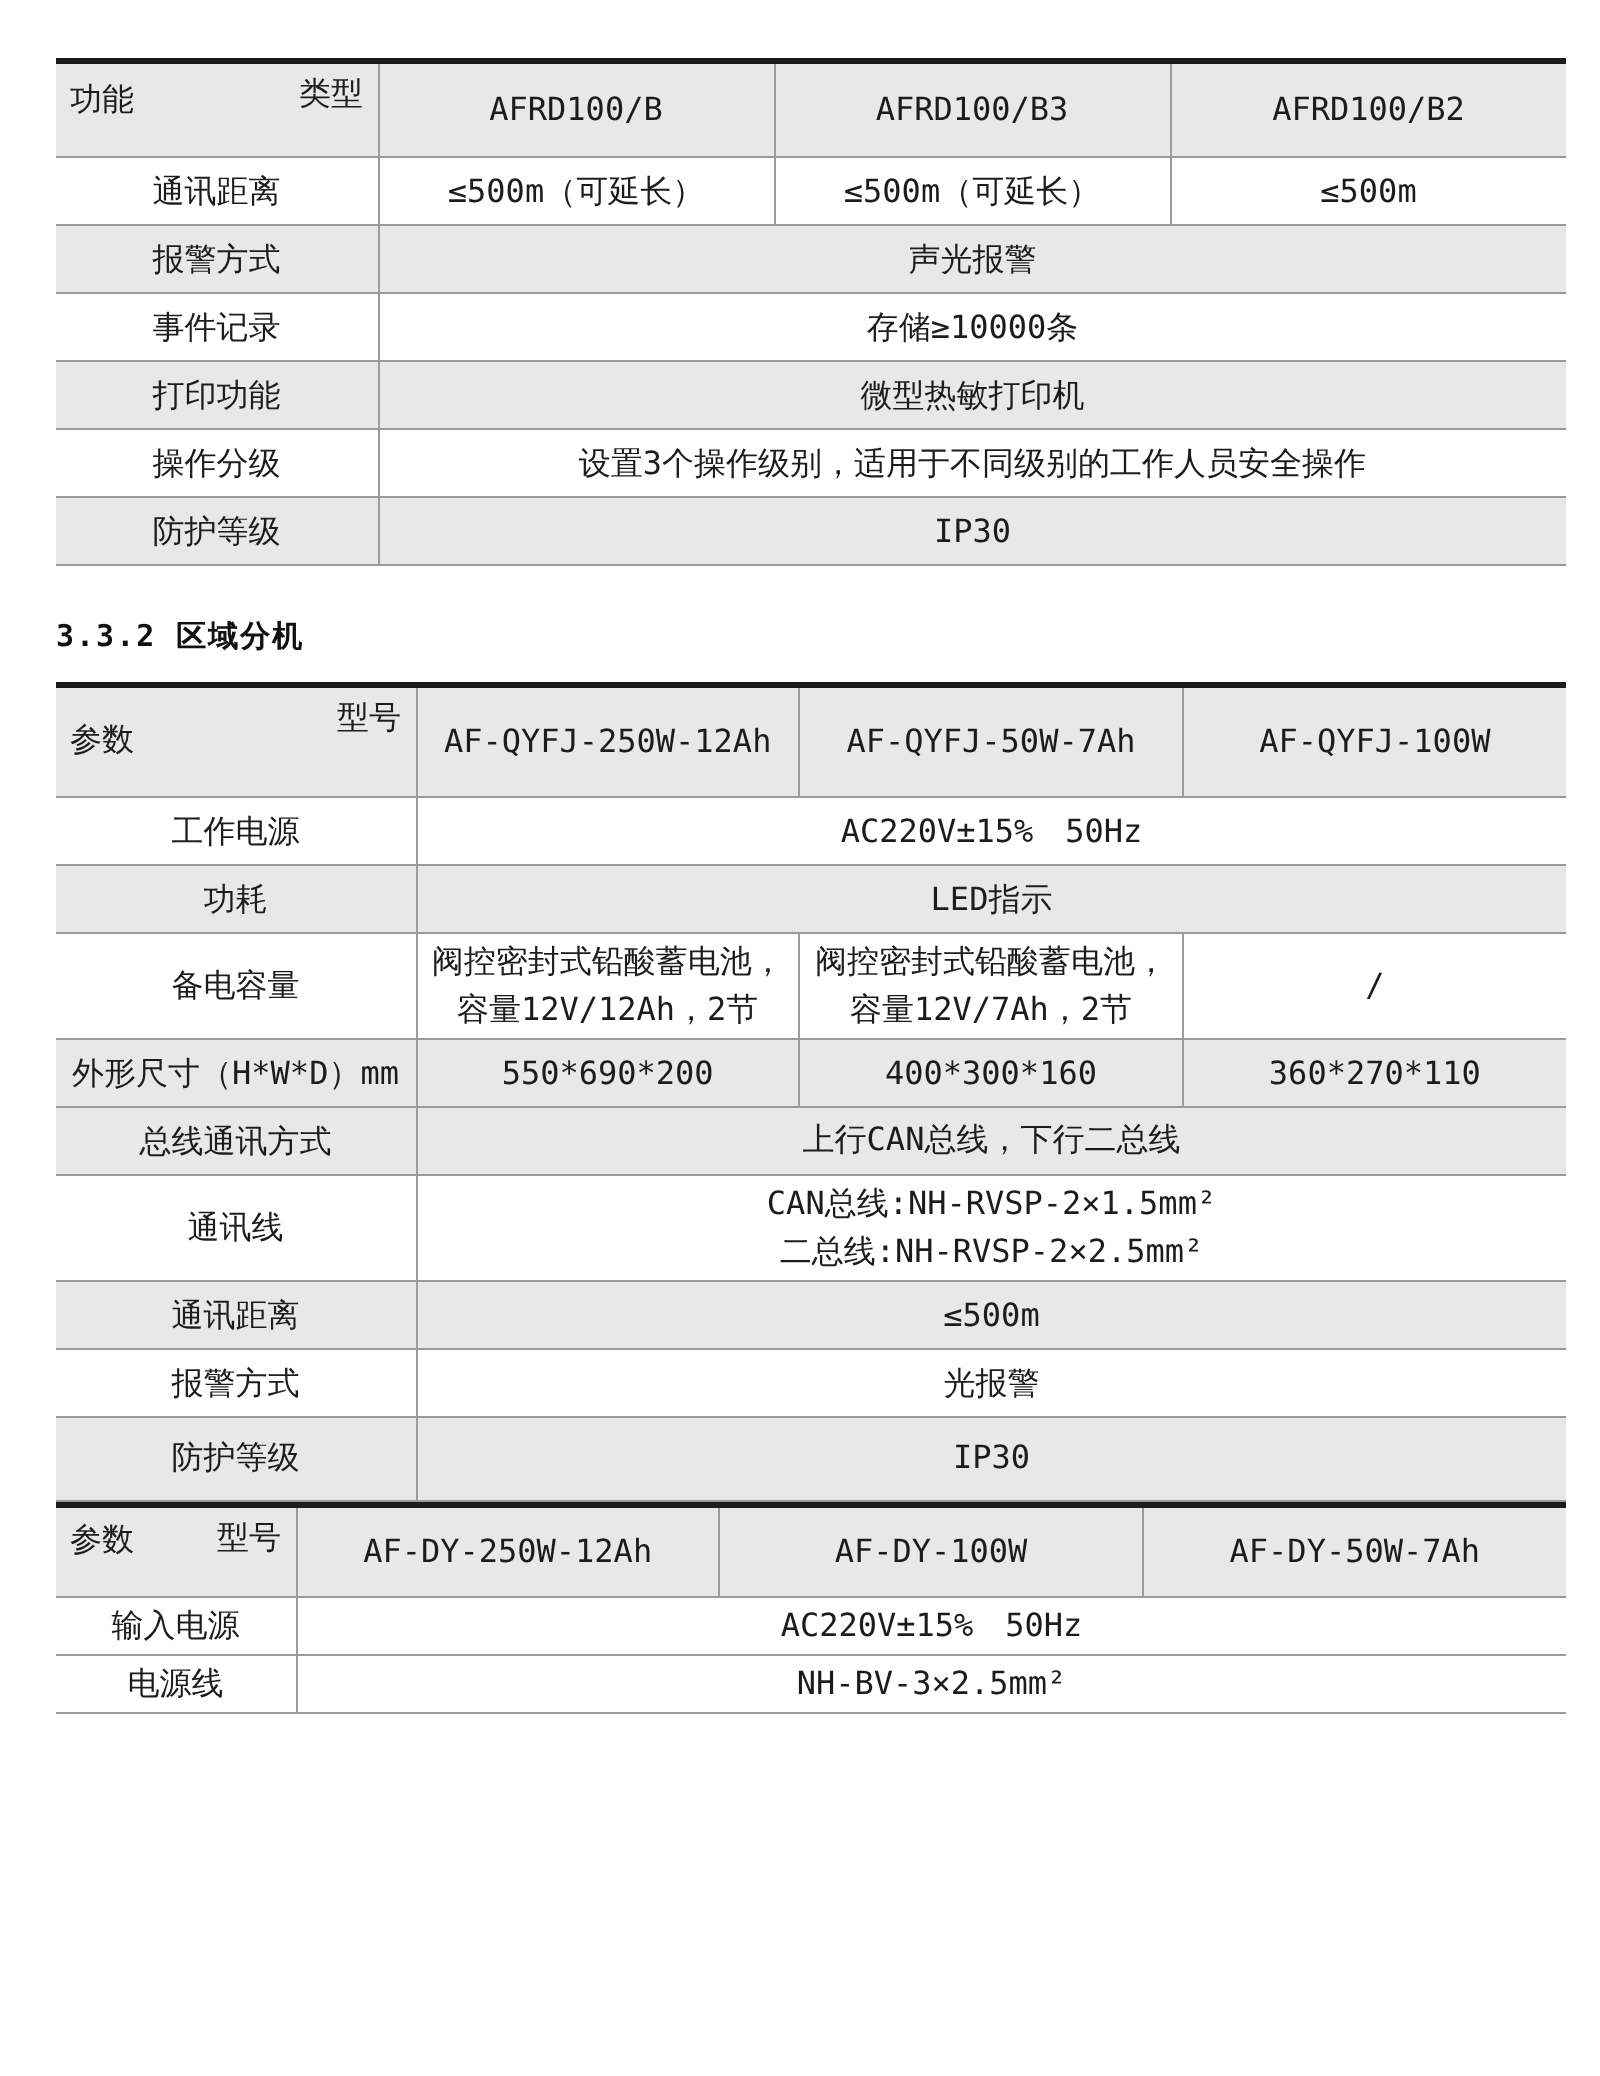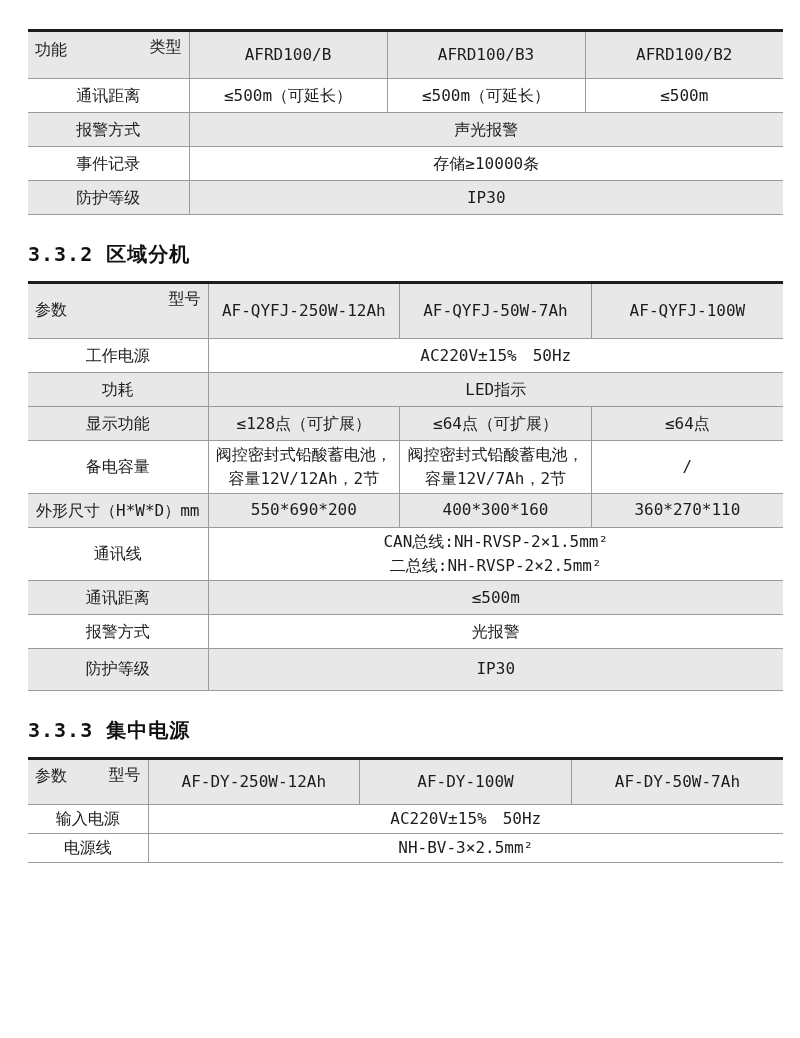--- a/index.html
+++ b/index.html
@@ -3,21 +3,21 @@
 <meta charset="utf-8">
 <style>
   html,body{margin:0;padding:0;}
   body{
     width:800px;height:1038px;overflow:hidden;background:#ffffff;
     font-family:"DejaVu Sans Mono","DejaVu Sans",sans-serif;
     color:#1c1c1c;
   }
   .page{padding:29px 17px 0 28px;}
   h2.sec-heading{
-    font-size:20px;font-weight:bold;color:#111;
+    font-size:15px;font-weight:bold;color:#111;
     margin:26px 0 13px 0;letter-spacing:1px;
   }
   table.spec{
     width:755px;border-collapse:collapse;table-layout:fixed;
     border-top:3px solid #1c1c1c;border-bottom:1px solid #f97316;
     font-size:16px;
   }
   table.spec th, table.spec td{
     border:1px solid #9b9b9b;
     text-align:center;vertical-align:middle;
@@ -79,20 +79,28 @@
             </tr>
             <tr class="shaded">
               <td class="label">报警方式</td>
               <td class="value merged" colspan="3">声光报警</td>
             </tr>
             <tr class="">
               <td class="label">事件记录</td>
               <td class="value merged" colspan="3">存储≥10000条</td>
             </tr>
             <tr class="shaded">
+              <td class="label">打印功能</td>
+              <td class="value merged" colspan="3">微型热敏打印机</td>
+            </tr>
+            <tr class="">
+              <td class="label">操作分级</td>
+              <td class="value merged" colspan="3">设置3个操作级别，适用于不同级别的工作人员安全操作</td>
+            </tr>
+            <tr class="shaded">
               <td class="label">防护等级</td>
               <td class="value merged" colspan="3">IP30</td>
             </tr>
           </tbody>
         </table>
       </div>
   </section>
 
   <section>
     <h2 class="sec-heading">3.3.2 区域分机</h2>
@@ -114,40 +122,38 @@
           </thead>
           <tbody>
             <tr class="">
               <td class="label">工作电源</td>
               <td class="value merged" colspan="3">AC220V±15%　50Hz</td>
             </tr>
             <tr class="shaded">
               <td class="label">功耗</td>
               <td class="value merged" colspan="3">LED指示</td>
             </tr>
-            <tr class="shaded">
-              <td class="label">显示功能</td>
-              <td class="value">≤128点（可扩展）</td>
-              <td class="value">≤64点（可扩展）</td>
-              <td class="value">≤64点</td>
-            </tr>
             <tr class="">
               <td class="label">备电容量</td>
               <td class="value">阀控密封式铅酸蓄电池，
 容量12V/12Ah，2节</td>
               <td class="value">阀控密封式铅酸蓄电池，
 容量12V/7Ah，2节</td>
               <td class="value">/</td>
             </tr>
             <tr class="shaded">
               <td class="label">外形尺寸（H*W*D）mm</td>
               <td class="value">550*690*200</td>
               <td class="value">400*300*160</td>
               <td class="value">360*270*110</td>
             </tr>
+            <tr class="shaded">
+              <td class="label">总线通讯方式</td>
+              <td class="value merged" colspan="3">上行CAN总线，下行二总线</td>
+            </tr>
             <tr class="">
               <td class="label">通讯线</td>
               <td class="value merged" colspan="3">CAN总线:NH-RVSP-2×1.5mm²
 二总线:NH-RVSP-2×2.5mm²</td>
             </tr>
             <tr class="shaded">
               <td class="label">通讯距离</td>
               <td class="value merged" colspan="3">≤500m</td>
             </tr>
             <tr class="">
@@ -157,21 +163,20 @@
             <tr class="shaded">
               <td class="label">防护等级</td>
               <td class="value merged" colspan="3">IP30</td>
             </tr>
           </tbody>
         </table>
       </div>
   </section>
 
   <section>
-    <h2 class="sec-heading">3.3.3 集中电源</h2>
     <div class="tablewrap t3">
         <table class="spec">
           <colgroup>
             <col class="c0">
             <col>
             <col>
             <col>
           </colgroup>
           <thead>
             <tr>

